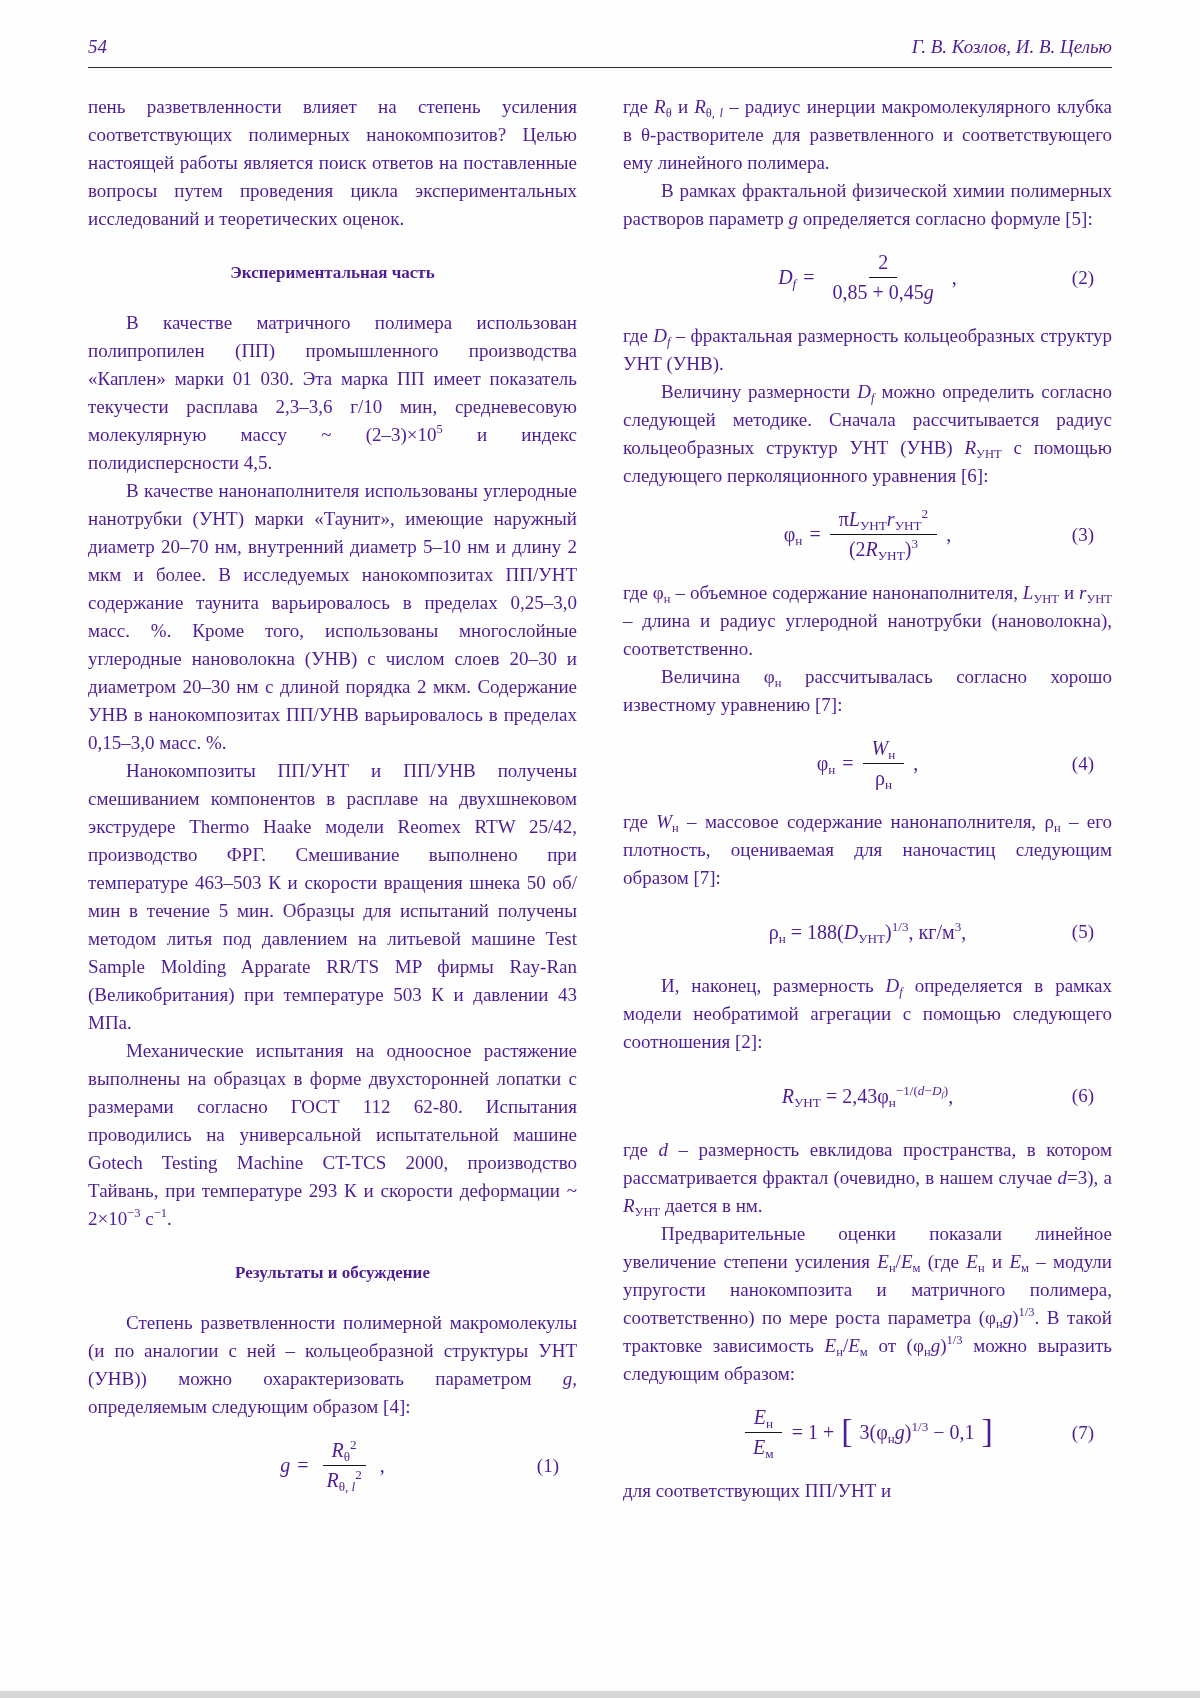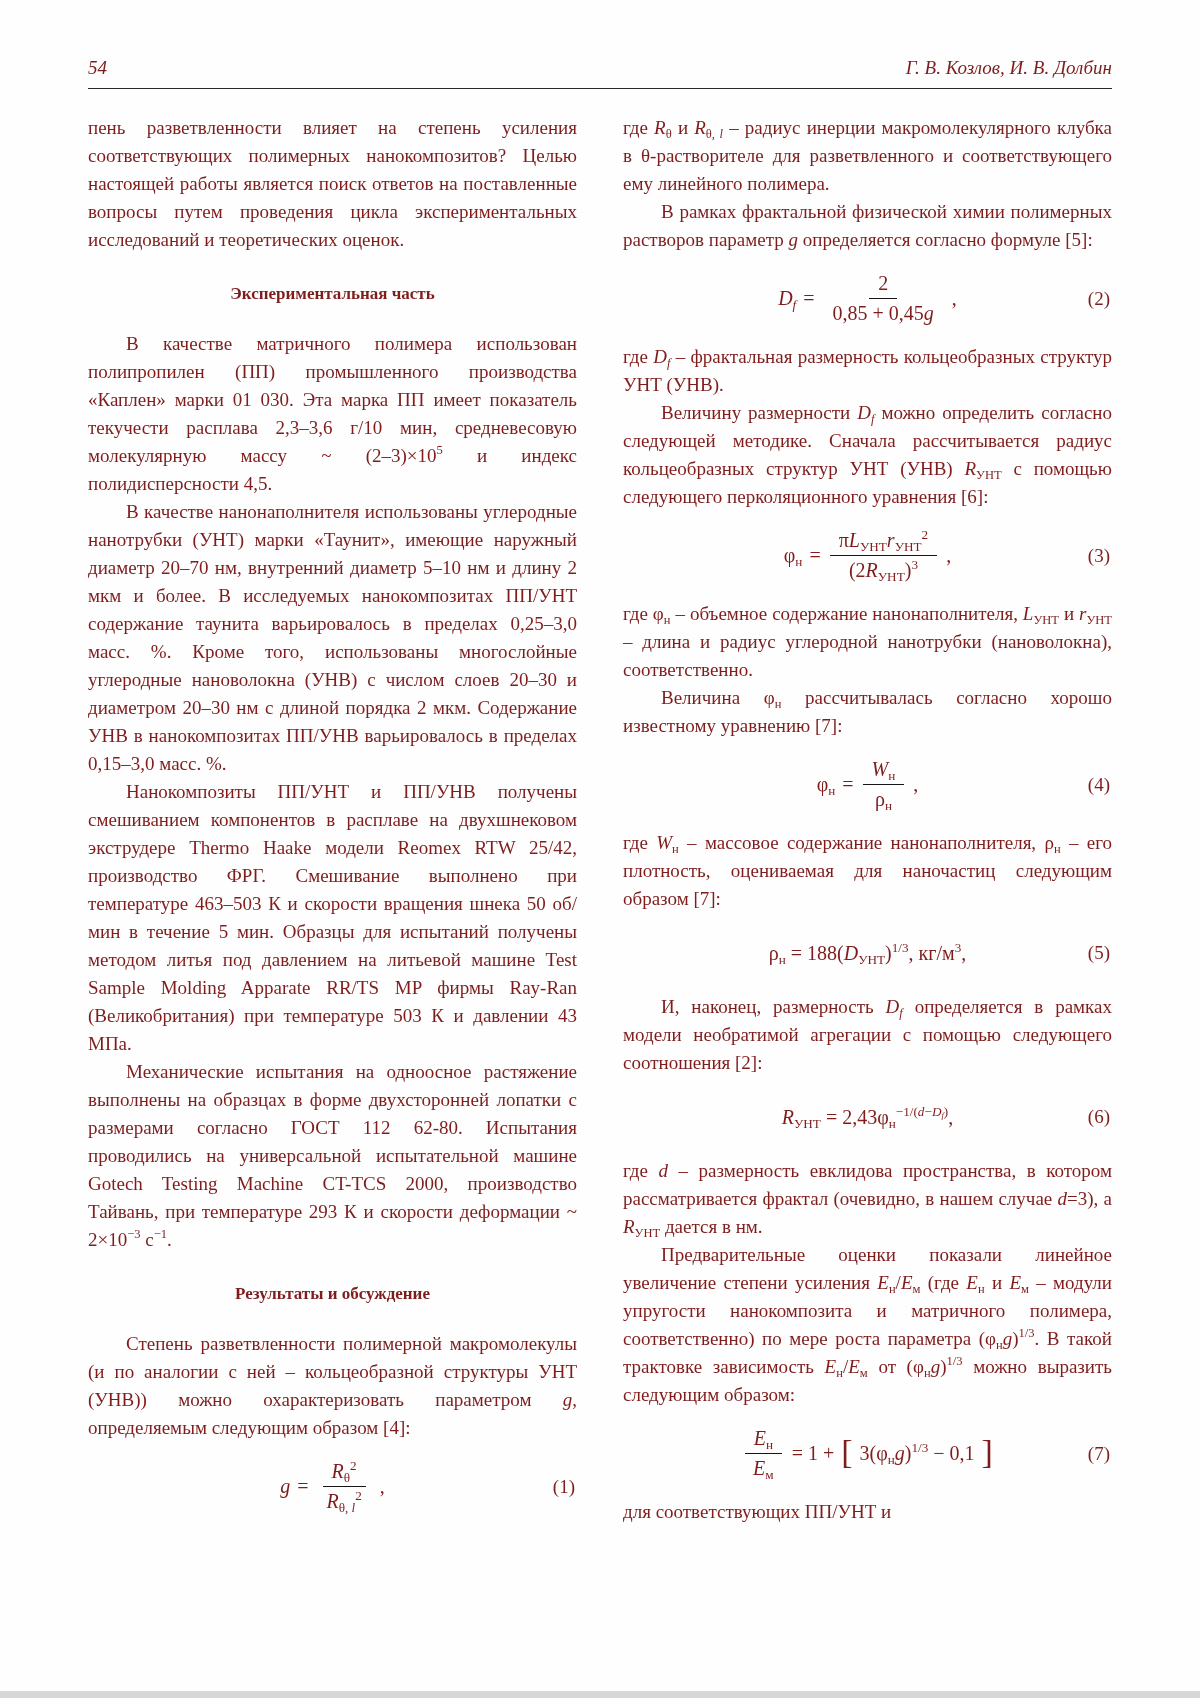--- a/index.html
+++ b/index.html
@@ -2,23 +2,23 @@
 <html lang="ru"><head>
 <meta charset="utf-8">
 <style>
   * { margin:0; padding:0; box-sizing:border-box; }
   html, body { background:#ffffff; }
   body { width:1200px; height:1698px; overflow:hidden; }
   .page {
     position:relative;
     width:1200px; height:1698px;
     background:#fefefe;
-    color:#7f1d1d;
+    color:#4c1d95;
     font-family:"Liberation Serif", serif;
-    padding:57px 88px 0 88px;
+    padding:36px 88px 0 88px;
   }
   .scan-edge{
     position:absolute; left:0; right:0; bottom:0; height:7px;
     background:#d7d7d7;
   }
   .page-header{
     display:flex; justify-content:space-between; align-items:flex-end;
     font-style:italic; font-size:19px;
     padding-bottom:9px;
     border-bottom:1.6px solid #2a2a2a;
@@ -35,21 +35,21 @@
   h2.section{
     font-size:17px; font-weight:bold; text-align:center; text-indent:0;
     margin:26px 0 22px 0;
   }
   sub, sup{ font-size:66%; line-height:0; }
   sub{ vertical-align:-0.28em; }
   sup{ vertical-align:0.6em; }
   .formula{
     position:relative;
     display:flex; align-items:center; justify-content:center;
-    margin:18px 0;
+    margin:18px 16px;
     min-height:44px;
     font-size:20px; line-height:1.15;
     text-align:center;
   }
   .fbody{
     display:inline-flex; align-items:center; justify-content:center;
     gap:7px; flex:1;
   }
   .frac{
     display:inline-flex; flex-direction:column; align-items:center;
@@ -63,21 +63,21 @@
   }
   .bigb{ font-size:34px; font-weight:400; line-height:0.9; position:relative; top:-1px; }
 </style>
 </head>
 <body>
 
 <div class="page">
 
   <header class="page-header">
     <span>54</span>
-    <span>Г. В. Козлов, И. В. Долбин</span>
+    <span>Г. В. Козлов, И. В. Целью</span>
   </header>
 
   <div class="columns">
 
     <div class="col">
       <p class="noindent">пень разветвленности влияет на степень усиления соответствующих полимерных нанокомпозитов? Целью настоящей работы является поиск ответов на поставленные вопросы путем проведения цикла экспериментальных исследований и теоретических оценок.</p>
 
       <h2 class="section">Экспериментальная часть</h2>
 
       <p>В качестве матричного полимера использован полипропилен (ПП) промышленного производства «Каплен» марки 01 030. Эта марка ПП имеет показатель текучести расплава 2,3–3,6 г/10 мин, средневесовую молекулярную массу ~ (2–3)×10<sup>5</sup> и индекс полидисперсности 4,5.</p>

